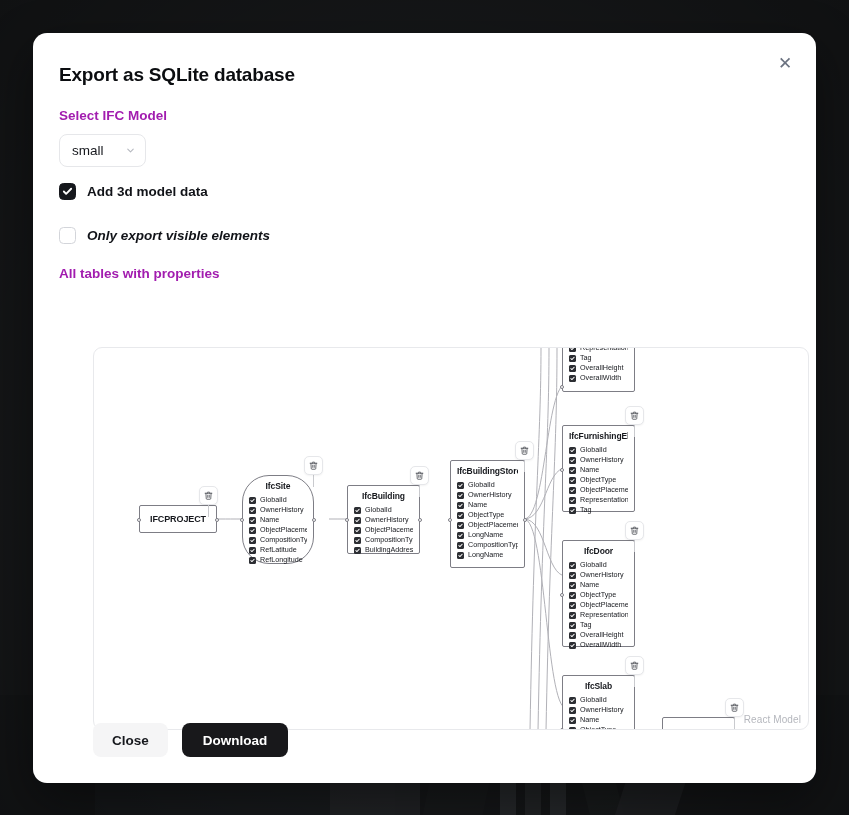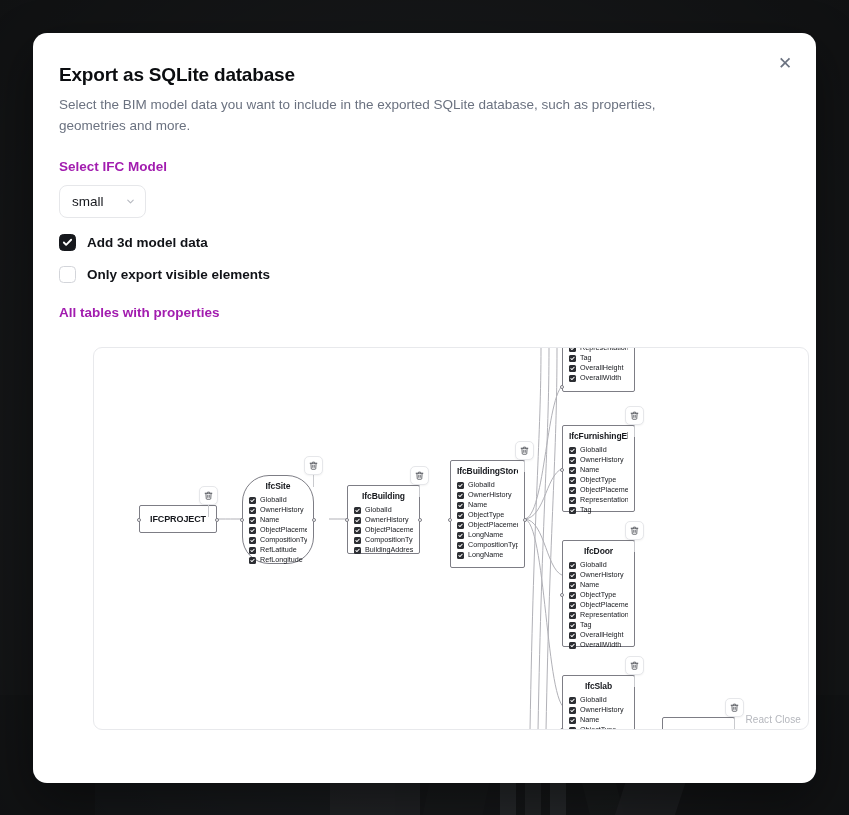--- a/index.html
+++ b/index.html
@@ -58,21 +58,21 @@
   #model-select {
     margin-top:11px; width:87px; height:33px;
     border:1px solid #e6e7ea; border-radius:8px; background:#fff;
     display:flex; align-items:center; justify-content:space-between;
     padding:0 9px 0 12px; cursor:pointer;
   }
   #model-select .val { font-size:13.5px; color:#16181d; }
   .chev { width:11px; height:11px; flex:none; color:#b6b9c0; }
 
   .check-row { display:flex; align-items:center; gap:11px; margin-top:16px; cursor:pointer; }
-  .check-row.second { margin-top:15px; }
+  .check-row.second { margin-top:27px;font-style:italic; }
   .cbox {
     width:17px; height:17px; border-radius:4.5px; flex:none;
     border:1px solid #d3d5da; background:#fff;
     display:flex; align-items:center; justify-content:center;
   }
   .cbox.on { background:#16181d; border-color:#16181d; }
   .cbox svg { width:11px; height:11px; color:#fff; display:none; }
   .cbox.on svg { display:block; }
   .check-label { font-size:13.5px; font-weight:bold; color:#111318; }
 
@@ -148,21 +148,20 @@
   <div class="bd-shape" id="bd-s7"></div>
   <div class="bd-shape" id="bd-s8"></div>
   <div id="bd-vig"></div>
 </div>
 
 <div id="dialog">
 
   <button id="close-btn">✕</button>
 
   <h1 class="title">Export as SQLite database</h1>
-  <p class="desc">Select the BIM model data you want to include in the exported SQLite database, such as properties, geometries and more.</p>
 
   <div class="section-label">Select IFC Model</div>
 
   <div id="model-select">
     <span class="val">small</span>
     <svg class="chev" viewBox="0 0 24 24" fill="none" stroke="currentColor" stroke-width="2.4" stroke-linecap="round" stroke-linejoin="round">
       <polyline points="6 9 12 15 18 9"></polyline>
     </svg>
   </div>
 
@@ -680,17 +679,21 @@
       <div class="del-badge" style="left:631px; top:350px;">
         <svg viewBox="0 0 24 24" fill="none" stroke="currentColor" stroke-width="2" stroke-linecap="round" stroke-linejoin="round">
           <polyline points="3 6 5 6 21 6"></polyline>
           <path d="M19 6l-1 14a2 2 0 0 1-2 2H8a2 2 0 0 1-2-2L5 6"></path>
           <path d="M10 11v6M14 11v6"></path>
           <path d="M9 6V4a1 1 0 0 1 1-1h4a1 1 0 0 1 1 1v2"></path>
         </svg>
       </div>
 
     </div>
-    <div id="attribution">React Close</div>
+    <div id="attribution">React Model</div>
   </div>
 
+  <div id="footer">
+    <button class="btn secondary">Close</button>
+    <button class="btn primary">Download</button>
+  </div>
 
 </div>
 
 </body></html>

